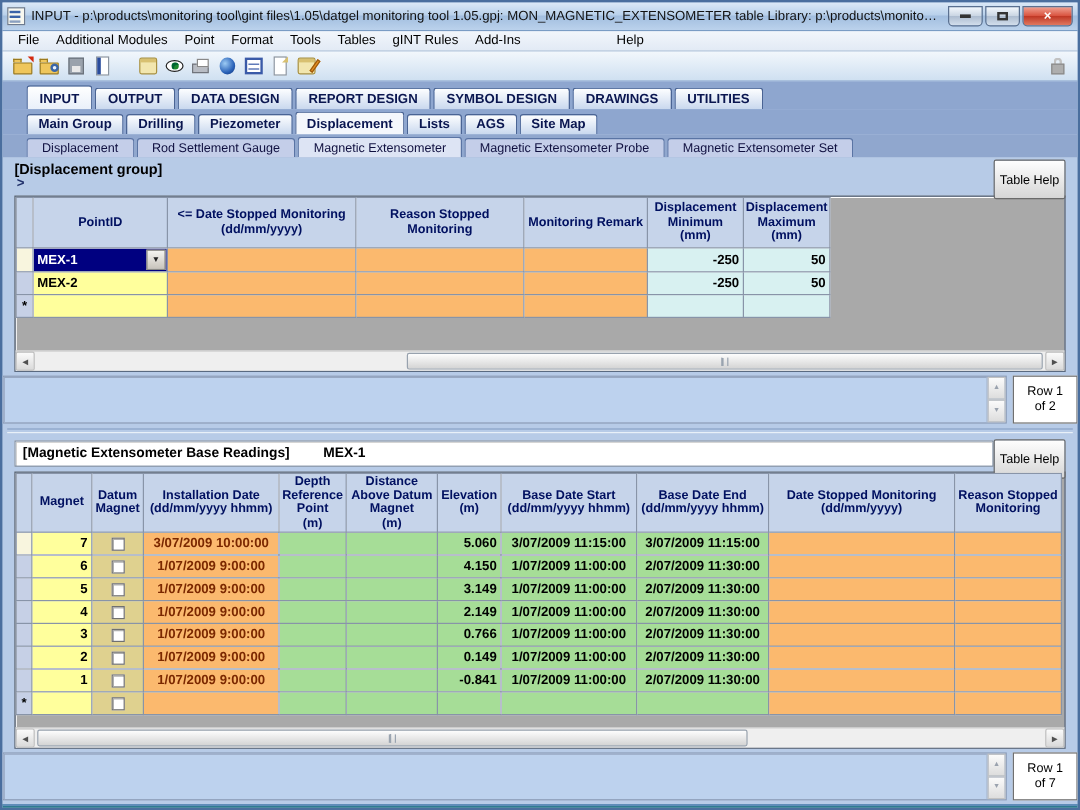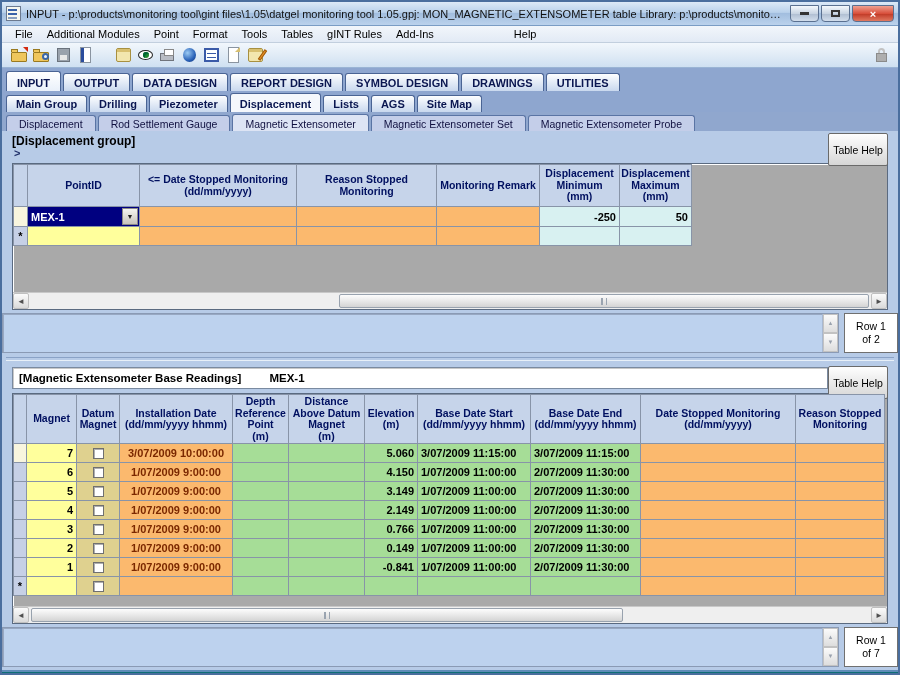--- a/index.html
+++ b/index.html
@@ -64,21 +64,21 @@
     background:#3A5AA8; box-shadow:0 4px 0 #3A5AA8; }
   .fold-corner{ position:absolute; right:2px; top:0; width:0; height:0;
     border-left:5px solid transparent; border-bottom:5px solid #D8C070; }
   .pencil{ position:absolute; right:0; top:2px; width:3px; height:12px; background:#E89020;
     border:1px solid #9A5A10; transform:rotate(35deg); }
   .lock-body{ position:absolute; left:3px; bottom:1px; width:11px; height:9px; background:#AEAEAE;
     border:1px solid #8A8A8A; }
   .lock-shackle{ position:absolute; left:5px; top:1px; width:7px; height:6px;
     border:2px solid #C2C2C2; border-bottom:none; border-radius:4px 4px 0 0; }
   
-  .tabrow{ display:flex; align-items:flex-end; padding-left:4px; background:#8EA6CF; }
+  .tabrow{ display:flex; align-items:flex-end; padding-left:20px; background:#8EA6CF; }
   .tr1{ height:23px; flex:0 0 23px; }
   .tr2{ height:21px; flex:0 0 21px; }
   .tr3{ height:19px; flex:0 0 19px; background:#90A7CE; }
   .tab{ border:1px solid #4A6494; border-bottom:none; border-radius:3px 3px 0 0;
     background:linear-gradient(#FDFEFF,#C9D8EE); color:#0A1650; font-weight:bold;
     font-size:11px; padding:3px 10px 2px; margin-right:2px; white-space:nowrap; }
   .tr1 .tab.active{ background:linear-gradient(#FFFFFF,#E9F0FA); padding-top:5px; }
   .tr2 .tab{ padding:2px 9px; }
   .tr2 .tab.active{ background:#F4F7FC; padding-top:4px; }
   .tr3 .tab{ font-weight:normal; font-size:10.5px; color:#101040; padding:2px 12px 1px;
@@ -111,21 +111,21 @@
   .grid td{ height:19px; font-size:11px; font-weight:bold; padding:0 3px; }
   .t1 th{ height:42px; } .t2 th{ height:48px; }
   .rsel{ background:#C6D0E6; padding:0 !important; text-align:center; font-size:10px; }
   .rsel-cur{ background:#F8F5DE; }
   .c-or{ background:var(--cell_orange); }
   .c-yw{ background:var(--cell_yellow); }
   .c-cy{ background:var(--cell_cyan); }
   .c-gr{ background:var(--cell_green); }
   .c-kh{ background:var(--cell_khaki); text-align:center; }
   .num{ text-align:right; }
-  .ctr{ }
+  .ctr{ text-align:center; }
   .dt{ color:var(--date_text); text-align:center; }
   .sel-cell{ background:var(--selected_row); color:#fff; padding:0 !important;
     display:flex; align-items:center; height:19px; }
   td.pcell{ padding:0; }
   .sel-cell .ptxt{ flex:1; padding-left:3px; }
   .dd{ width:16px; height:17px; margin:1px 1px 1px 0; background:linear-gradient(#F4F4F0,#C8C4BC);
     border:1px solid #8A8A86; font-size:7px; color:#222; display:flex; align-items:center; justify-content:center; }
   .cb{ display:inline-block; width:11px; height:11px; background:#fff; border:1px solid #707070;
     box-shadow:inset 1px 1px 0 #B0B0B0; vertical-align:middle; }
   
@@ -275,22 +275,22 @@
     <span class="tab active">Displacement</span>
     <span class="tab">Lists</span>
     <span class="tab">AGS</span>
     <span class="tab">Site Map</span>
   </div>
 
   <div class="tabrow tr3">
     <span class="tab">Displacement</span>
     <span class="tab">Rod Settlement Gauge</span>
     <span class="tab active">Magnetic Extensometer</span>
+    <span class="tab">Magnetic Extensometer Probe</span>
     <span class="tab">Magnetic Extensometer Set</span>
-    <span class="tab">Magnetic Extensometer Probe</span>
   </div>
 
   <div class="sect1">
     <div class="sect-title">[Displacement group]</div>
     <div class="expander">&gt;</div>
     <div class="help-btn">Table Help</div>
   </div>
 
   <div class="grid-frame gf1">
     <div class="grid-area ga1">
@@ -321,20 +321,29 @@
 (mm)</th>
         </tr>
         <tr>
           <td class="rsel rsel-cur"></td>
           <td class="pcell">
                 <div class="sel-cell">
                   <span class="ptxt">MEX-1</span>
                   <span class="dd">▼</span>
                 </div>
               </td>
+          <td class="c-or"></td>
+          <td class="c-or"></td>
+          <td class="c-or"></td>
+          <td class="c-cy num">-250</td>
+          <td class="c-cy num">50</td>
+        </tr>
+        <tr>
+          <td class="rsel"></td>
+          <td class="c-yw">MEX-2</td>
           <td class="c-or"></td>
           <td class="c-or"></td>
           <td class="c-or"></td>
           <td class="c-cy num">-250</td>
           <td class="c-cy num">50</td>
         </tr>
         <tr>
           <td class="rsel">*</td>
           <td class="c-yw"></td>
           <td class="c-or"></td>

